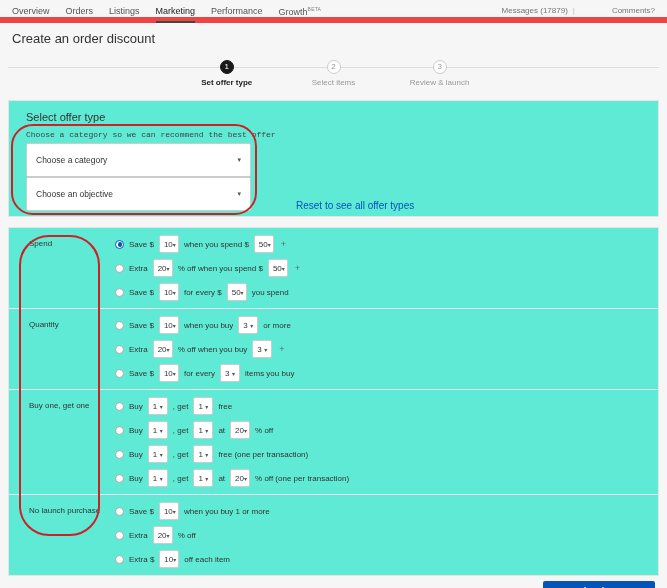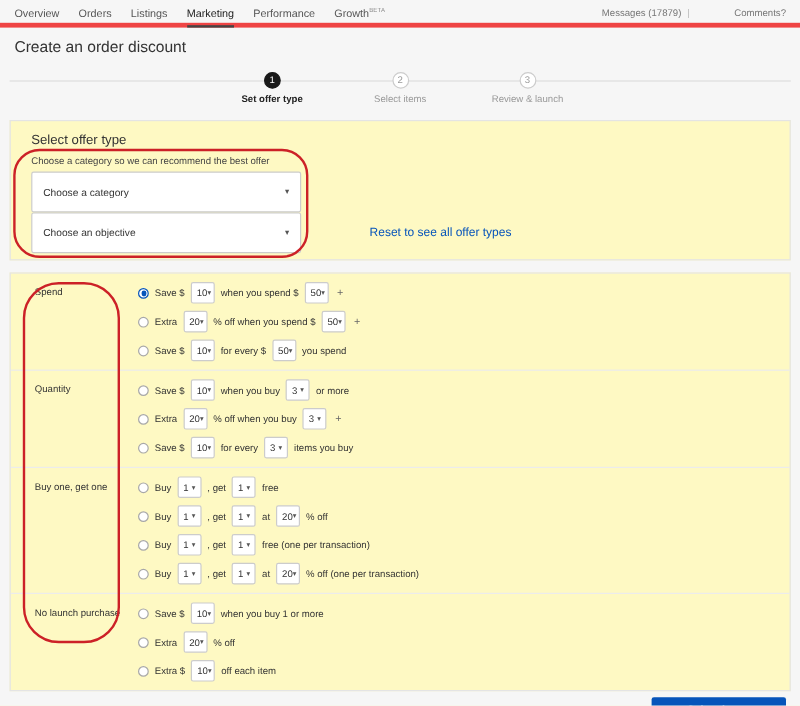--- a/index.html
+++ b/index.html
@@ -1,21 +1,21 @@
 <!DOCTYPE html>
 <html><head>
 <meta charset="utf-8">
 <style>
   * { margin:0; padding:0; box-sizing:border-box; }
   html,body { width:667px; height:588px; overflow:hidden; background:#f6f6f6;
     font-family:"Liberation Sans", sans-serif; color:#333; }
 
   
   .topnav { display:flex; align-items:flex-start; padding:6px 12px 0 12px; height:23px;
-    border-bottom:4px solid #ef4444; }
+    border-bottom:6px solid #ef4444; }
   .nav-items { display:flex; gap:16px; }
   .nav-item { font-size:9px; color:#555; cursor:pointer; padding-bottom:5px; white-space:nowrap; }
   .nav-item.active { color:#222; border-bottom:2px solid #444;text-align:center; }
   .nav-item sup { font-size:5px; color:#888; letter-spacing:.2px; }
   .nav-right { margin-left:auto; display:flex; gap:5px; font-size:8px; color:#767676; align-items:center; }
   .nav-right .navlink { cursor:pointer;margin-left:32px; }
   .nav-right .sep { color:#bbb; }
 
   
   .page-title { font-size:13px; color:#333; padding:8px 12px 6px 12px; font-weight:400; }
@@ -25,31 +25,31 @@
   .stepper .line { position:absolute; left:0; right:0; top:13px; height:1px; background:#ddd; }
   .step { position:absolute; top:0; transform:translateX(-50%); text-align:center; width:110px; }
   .step .circle { width:14px; height:14px; border-radius:50%; margin:6px auto 4px auto;
     background:#fff; border:1px solid #ccc; color:#999; font-size:8px; line-height:12px;
     text-align:center; cursor:pointer; }
   .step.active .circle { background:#191919; border-color:#191919; color:#fff; }
   .step .slabel { font-size:8px; color:#999; }
   .step.active .slabel { color:#222; font-weight:bold; }
 
   
-  .card { background:#fef9c3; border:1px solid #e4e4e4; margin:0 8px; position:relative; }
+  .card { background:#5eead4; border:1px solid #e4e4e4; margin:0 8px; position:relative; }
 
   
   .card-offer-type { padding:10px 0 9px 17px; height:117px; }
   .ot-heading { font-size:11px; color:#333; margin-bottom:7px; }
-  .ot-label { font-size:8px; color:#444; margin:6px 0 4px 0; }
+  .ot-label { font-size:8px; color:#444; margin:6px 0 4px 0;font-family:Liberation Mono, monospace; }
   .big-dd { width:225px; height:25px; border:1px solid #ccc; background:#fff; border-radius:2px;
     display:flex; align-items:center; justify-content:space-between; padding:16px 9px;
     font-size:8.5px; color:#333; cursor:pointer; }
   .big-dd .caret { font-size:7px; color:#555; }
-  .ot-row2 { display:flex; align-items:center; gap:13px; }
+  .ot-row2 { display:flex; align-items:flex-end; gap:1px; }
   .reset-link { font-size:10px; color:#0654ba; cursor:pointer;padding-left:44px; }
 
   
   .annotation { position:absolute; border:2.5px solid #cc2127; pointer-events:none; z-index:5; }
   .annotation-top { left:2px; top:23px; width:246px; height:91px; border-radius:22px; }
   .annotation-left { left:10px; top:7px; width:81px; height:301px; border-radius:30px; }
 
   
   .card-groups { margin-top:10px; }
   .group { display:flex; }

